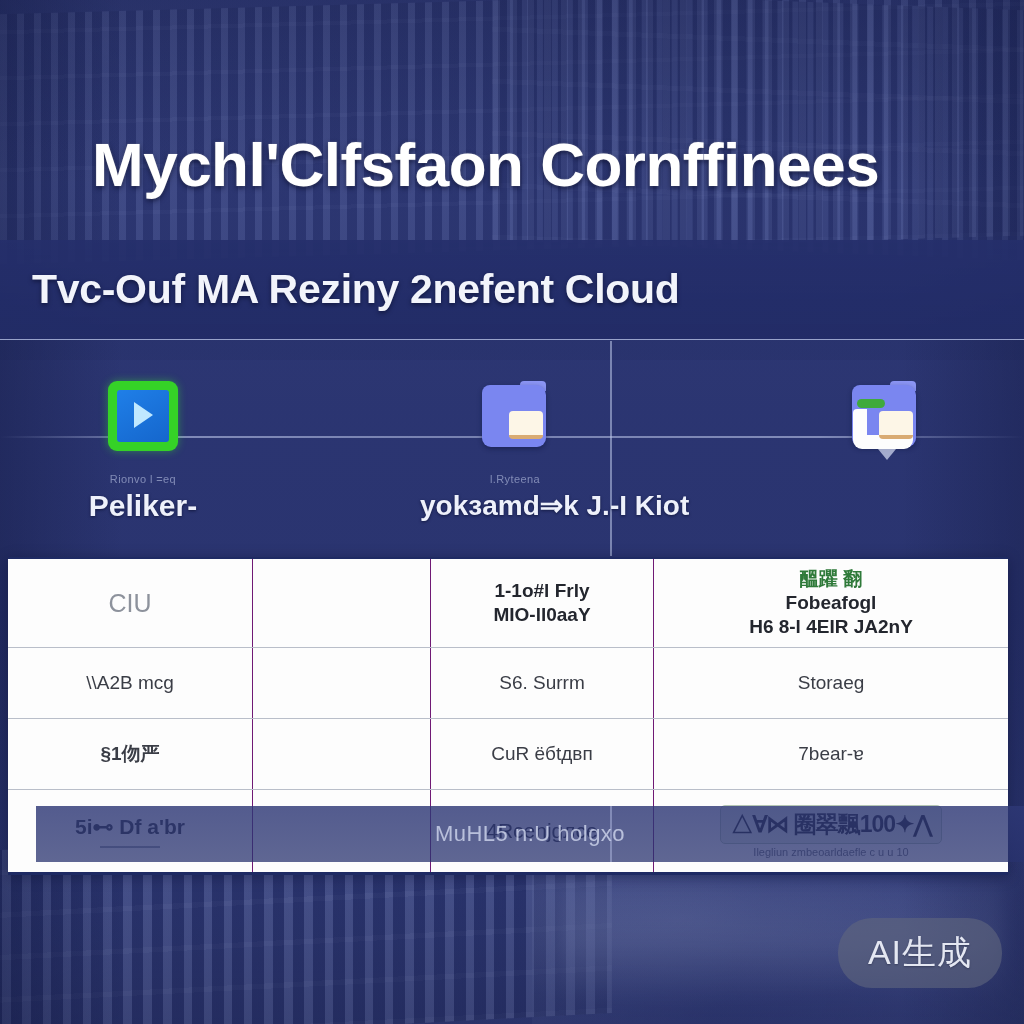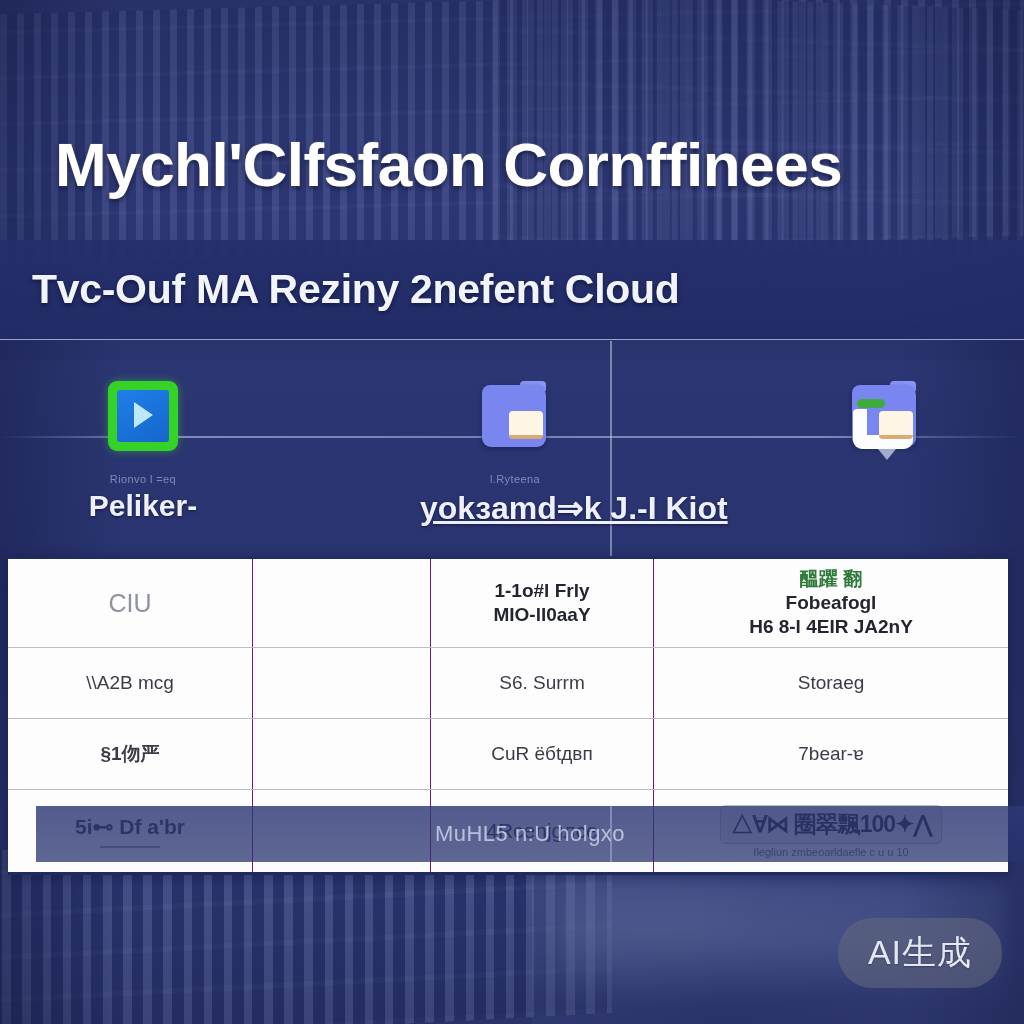--- a/index.html
+++ b/index.html
@@ -129,21 +129,21 @@
   }
 
   
   .title-band {
     position: absolute;
     left: 0; right: 0;
     top: 95px;
     height: 140px;
     display: flex;
     align-items: center;
-    padding-left: 55px;
+    padding-left: 92px;
     box-sizing: border-box;
   }
   .main-title {
     font-size: 62px;
     font-weight: 700;
     color: #ffffff;
     letter-spacing: -0.5px;
     line-height: 1;
     text-shadow:
       0 2px 5px rgba(10,14,45,0.75),
@@ -301,21 +301,21 @@
   }
   .icon-caption {
     margin-top: 2px;
     font-size: 30px;
     font-weight: 600;
     color: #eef1fb;
     white-space: nowrap;
     text-shadow: 0 1px 3px rgba(10,14,45,0.7);
     filter: blur(0.35px);
   }
-  .icon-caption.wide { font-size: 32px; text-decoration: underline; }
+  .icon-caption.wide { font-size: 28px; }
 
   
   .table-wrap {
     position: absolute;
     left: 8px;
     top: 557px;
     width: 1000px;
     background: #fdfdfd;
     border-top: 2px solid #1e2a63;
     border-bottom: 3px solid #1e2a63;

